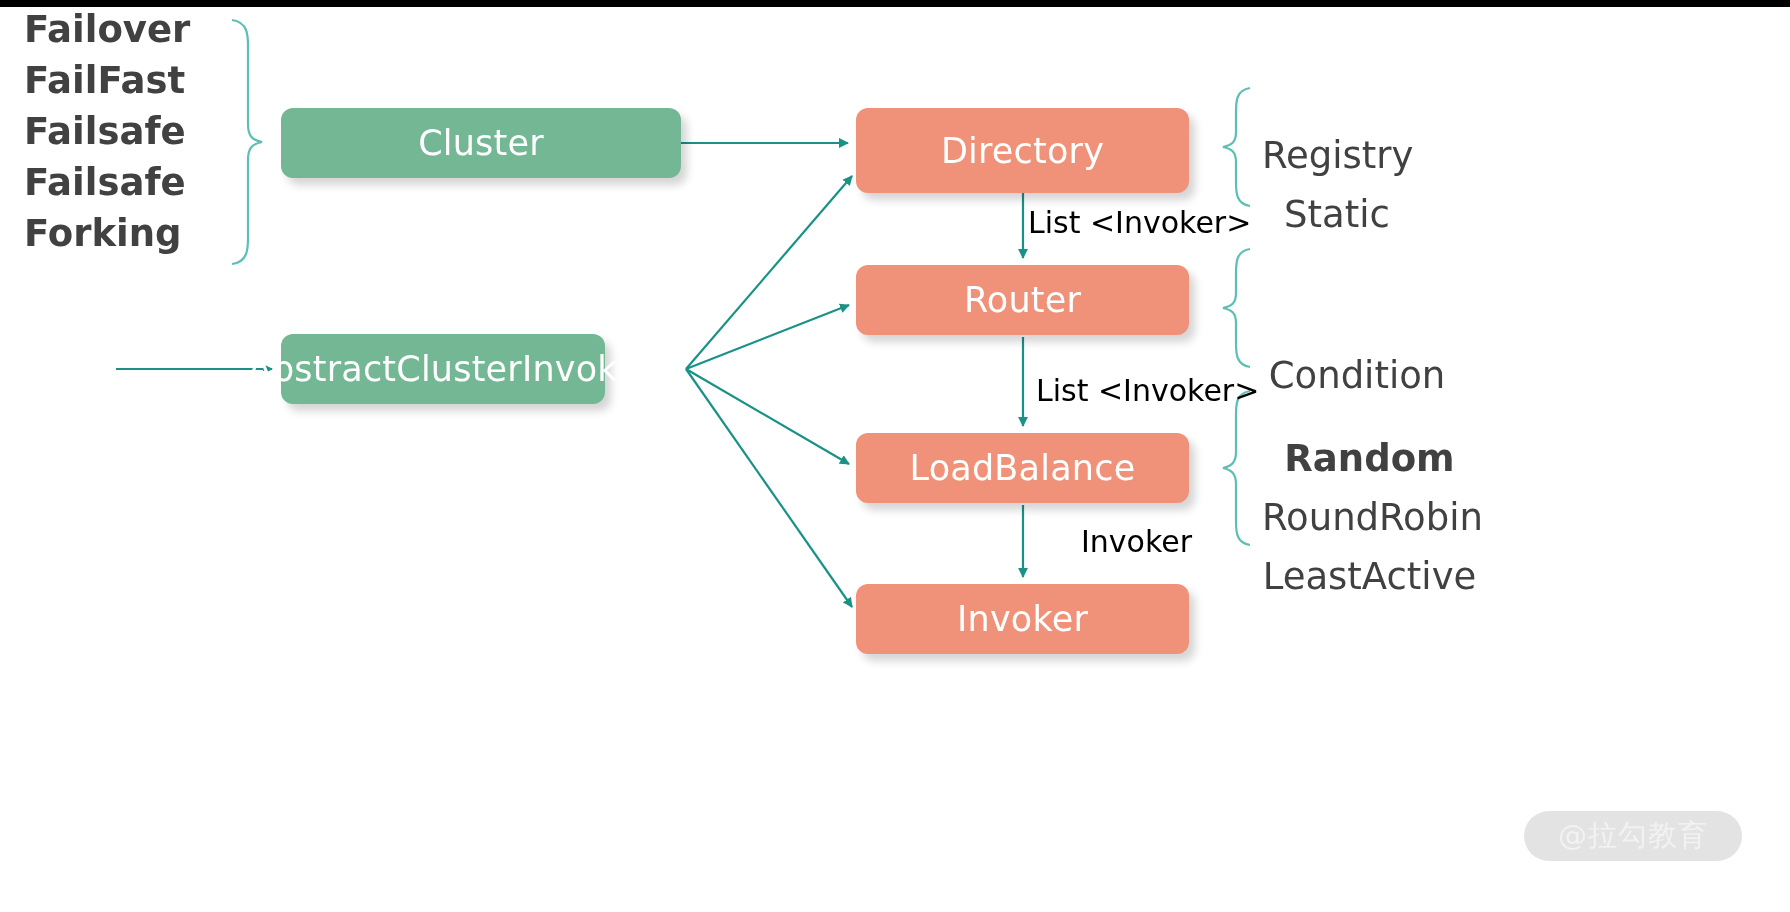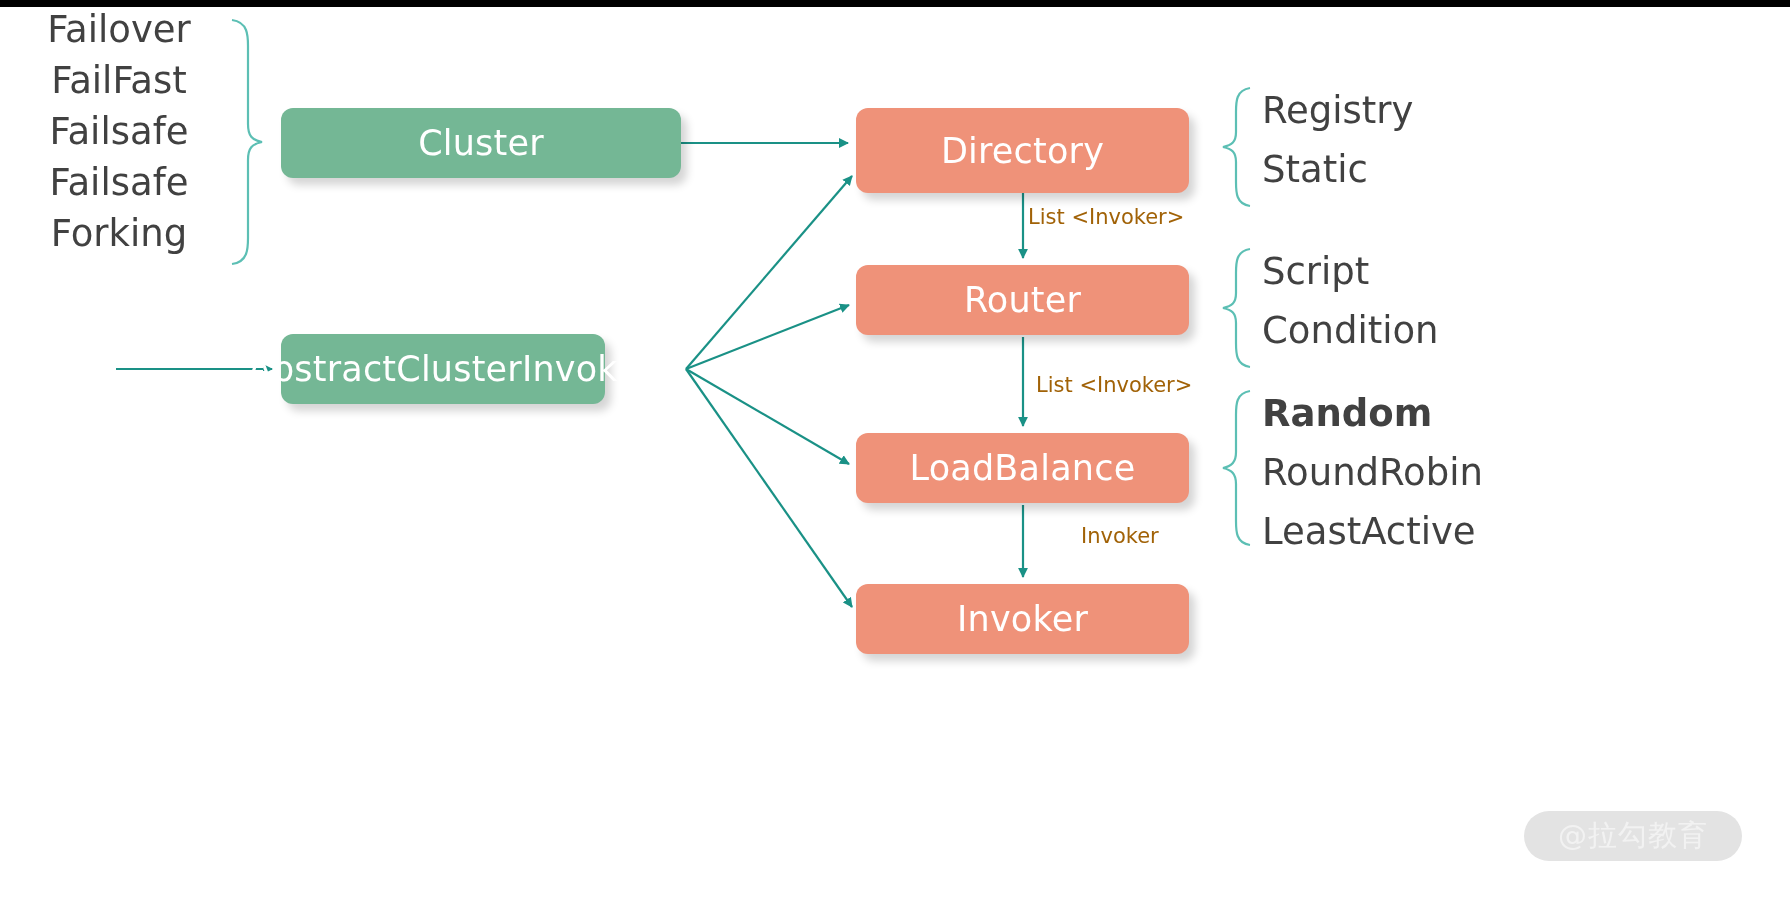--- a/index.html
+++ b/index.html
@@ -90,29 +90,32 @@
   }
 
   
   .lbl {
     position: absolute;
     color: #414141;
     white-space: nowrap;
   }
   .lbl-left {
     font-size: 37px;
-    text-align: center;
+    text-align: left;
     width: 190px;
+    font-weight: bold;
   }
   .lbl-right {
     font-size: 37px;
+    text-align: center;
+    margin-top: 45px;
   }
   .lbl-edge {
-    font-size: 21px;
-    color: #a16207;
+    font-size: 30px;
+    color: #000000;
     text-align: center;
   }
 
   
   .ll0 { left: 24px;  top: 8px;   }
   .ll1 { left: 24px;  top: 59px;  }
   .ll2 { left: 24px;  top: 110px; }
   .ll3 { left: 24px;  top: 161px; }
   .ll4 { left: 24px;  top: 212px; }
 
@@ -213,21 +216,20 @@
 
   <div class="node orange node-invoker">Invoker</div>
 
   <div class="lbl lbl-edge el0">List &lt;Invoker&gt;</div>
   <div class="lbl lbl-edge el1">List &lt;Invoker&gt;</div>
   <div class="lbl lbl-edge el2">Invoker</div>
 
   <div class="lbl lbl-right rd0">Registry</div>
   <div class="lbl lbl-right rd1">Static</div>
 
-  <div class="lbl lbl-right rr0">Script</div>
   <div class="lbl lbl-right rr1">Condition</div>
 
   <div class="lbl lbl-right rl0">Random</div>
   <div class="lbl lbl-right rl1">RoundRobin</div>
   <div class="lbl lbl-right rl2">LeastActive</div>
 
   <div class="watermark">@拉勾教育</div>
 
 </div>
 

